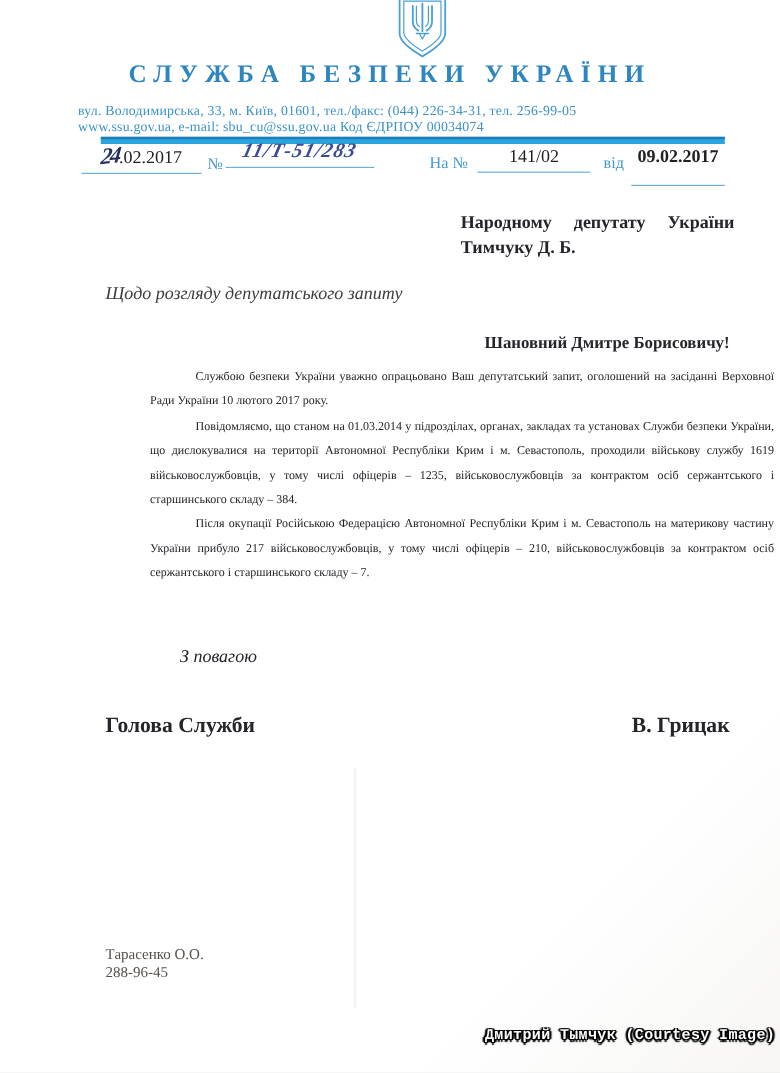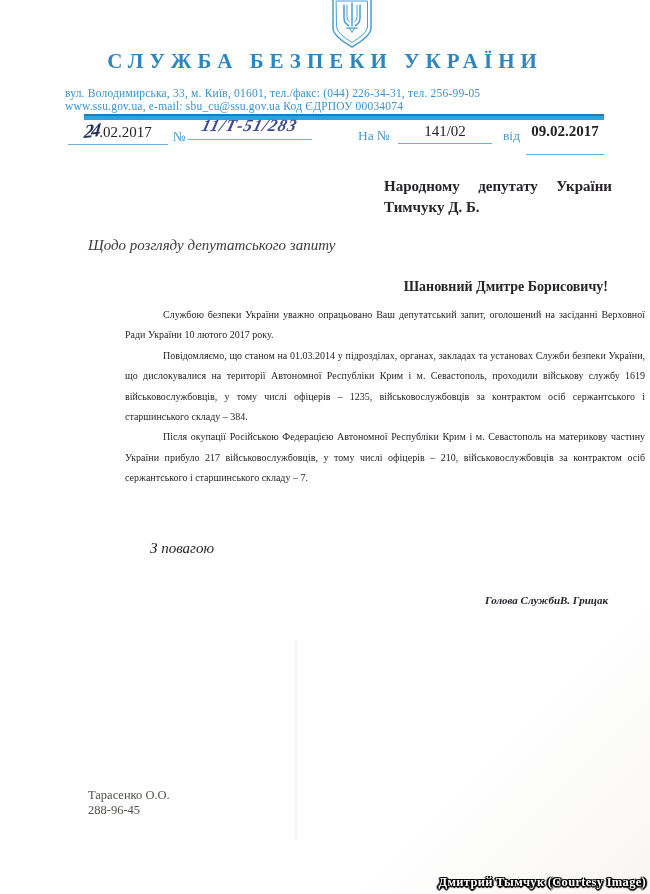--- a/index.html
+++ b/index.html
@@ -66,35 +66,35 @@
     font-size:10px;line-height:20.4px;text-align:justify;margin-left:37px;
   }
   .body-block p{margin:0;text-indent:38px;}
   
   .regards{
     position:absolute;left:126px;top:540px;
     font-style:italic;font-size:15px;margin-left:24px;
   }
   .sig-row{
     position:absolute;left:88px;top:594px;width:520px;
-    display:flex;justify-content:flex-end;
-    font-weight:bold;font-size:11px;font-style:italic;
+    display:flex;justify-content:space-between;
+    font-weight:bold;font-size:18px;
   }
   
   .executor{
     position:absolute;left:88px;top:788px;
     font-size:12.5px;line-height:15px;color:#55504c;
   }
   .crease{
     position:absolute;left:295px;top:640px;width:2px;height:200px;
     background:rgba(205,150,150,0.12);
   }
   .watermark{
-    position:absolute;right:4px;bottom:4px;
-    font-family:Liberation Serif, serif;
+    position:absolute;right:4px;bottom:24px;
+    font-family:Liberation Mono, monospace;
     font-weight:bold;font-size:12.5px;color:#ffffff;
     text-shadow:-1px -1px 0 #000,1px -1px 0 #000,-1px 1px 0 #000,
                  1px 1px 0 #000,0 2px 1px #000,2px 0 1px #000,-2px 0 1px #000;
     letter-spacing:.3px;
   }
 </style>
 </head>
 <body>
 
 <div class="page">

